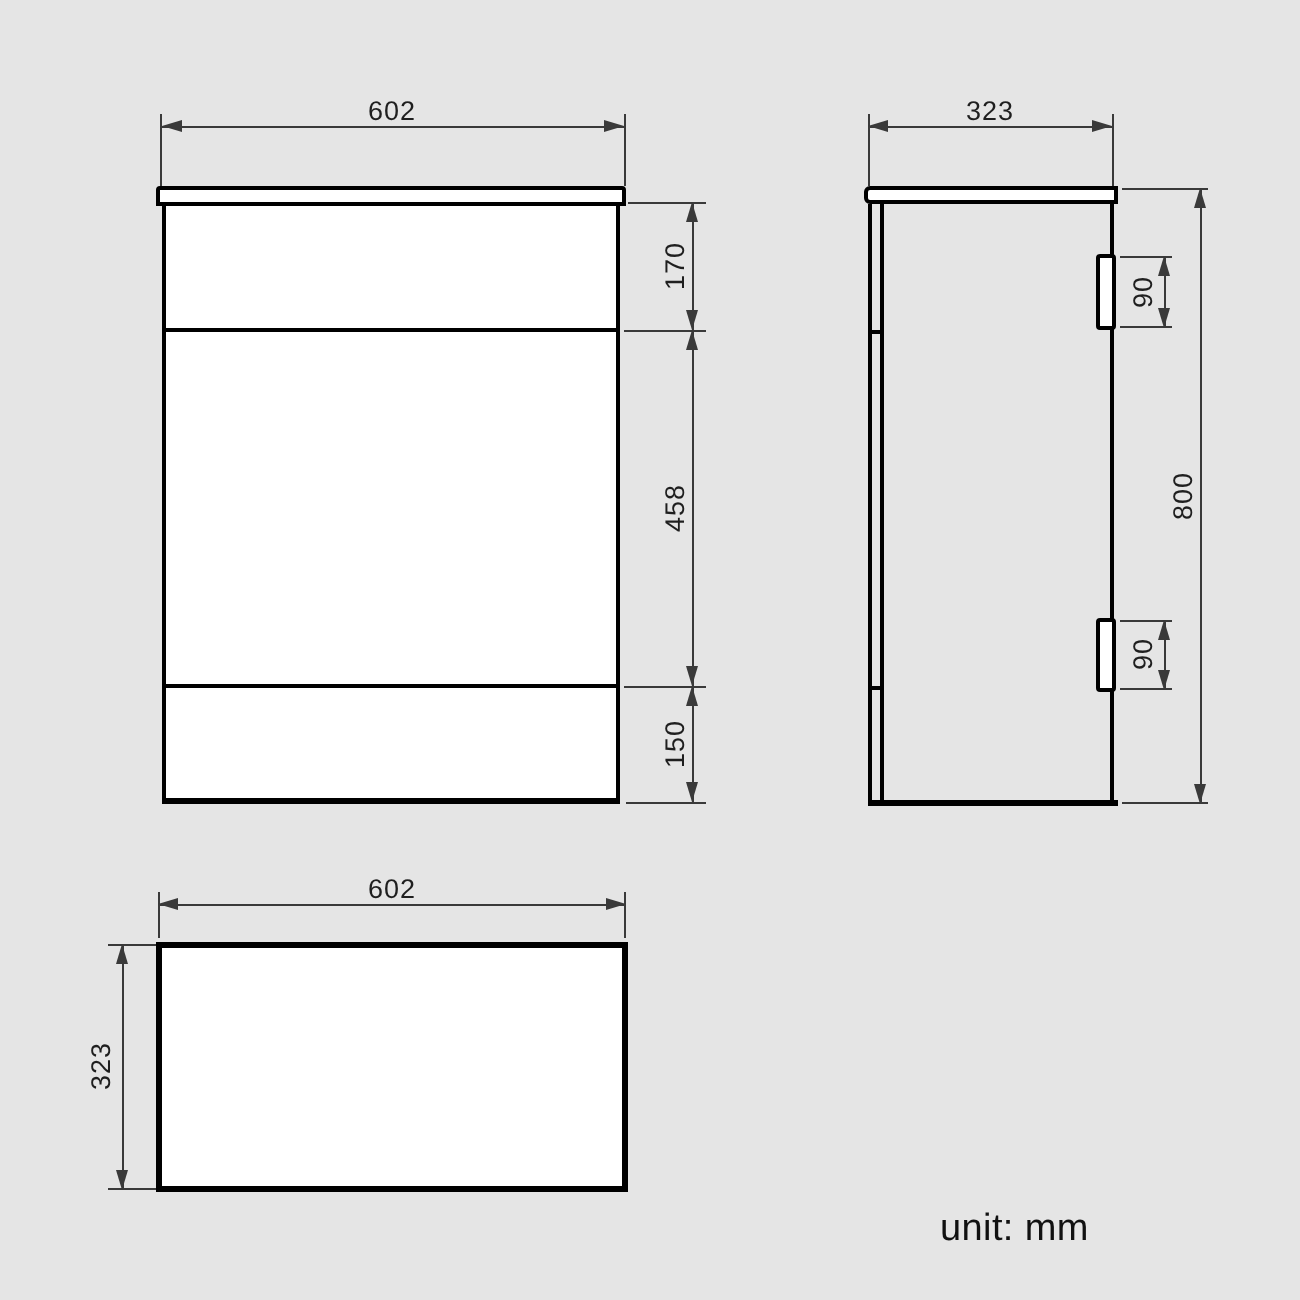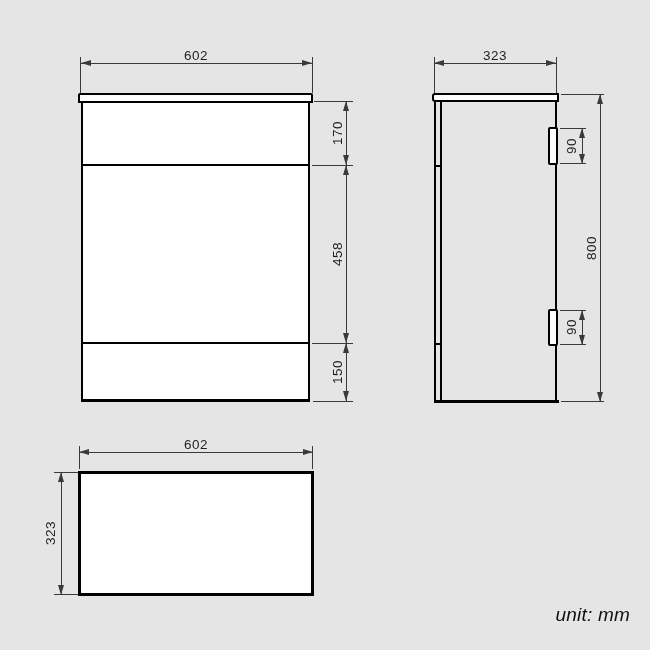--- a/index.html
+++ b/index.html
@@ -19,22 +19,22 @@
     text-align:center;letter-spacing:.5px;white-space:nowrap;
   }
   .rot{transform:rotate(-90deg);}
   
   .arr{position:absolute;width:0;height:0;}
   .arr.a-left {border-top:3px solid transparent;border-bottom:3px solid transparent;border-right:10px solid #3a3a3a;}
   .arr.a-right{border-top:3px solid transparent;border-bottom:3px solid transparent;border-left:10px solid #3a3a3a;}
   .arr.a-up   {border-left:3px solid transparent;border-right:3px solid transparent;border-bottom:10px solid #3a3a3a;}
   .arr.a-down {border-left:3px solid transparent;border-right:3px solid transparent;border-top:10px solid #3a3a3a;}
   .unit-note{
-    position:absolute;left:470px;top:604px;width:160px;text-align:right;
-    font-size:19px;color:#111;letter-spacing:.2px;font-style:italic;
+    position:absolute;left:470px;top:604px;width:160px;text-align:left;
+    font-size:19px;color:#111;letter-spacing:.2px;
   }
 </style>
 </head>
 <body>
 
 <div class="canvas">
 
   <div>
 
     <div class="dl" style="left:80px;top:57px;width:1px;height:36px;"></div>

